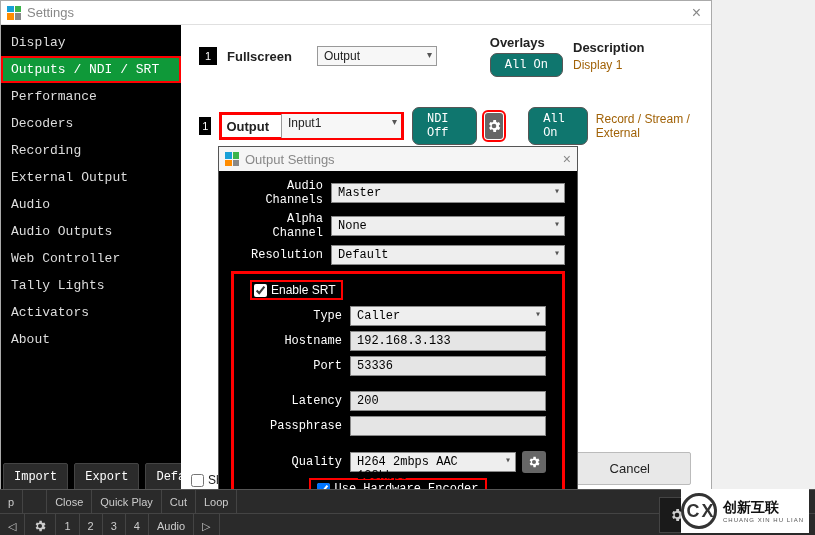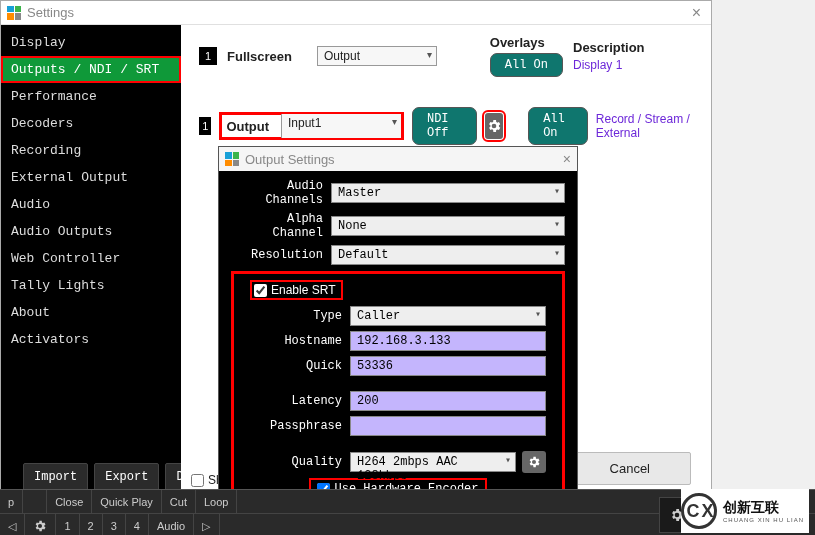--- a/index.html
+++ b/index.html
@@ -51,21 +51,21 @@
   .sidebar .nav { flex:1; padding-top:4px; }
   .sidebar .nav-item {
     padding: 6px 10px;
     color: #ddd;
   }
   .sidebar .nav-item.active {
     background: #0f9939; color:#ffffff;
     outline: 2px solid #ff0000; outline-offset:-2px;
   }
   .sidebar .button-row {
-    display:flex; gap:6px; padding:8px 22px;
+    display:flex; gap:6px; padding:8px 2px;
   }
   .btn-dark {
     background:#2b2b2b; color:#fff;
     border:1px solid #444; padding:6px 10px;
     font-size:12px; border-radius:2px;
   }
 
   
   .main-content {
     flex:1; background:#fff;
@@ -88,21 +88,21 @@
     position:relative; min-width:120px;
   }
   .select-flat::after{
     content:"▾"; position:absolute; right:4px; top:2px; font-size:10px; color:#555;
   }
   .pill-btn {
     background:#0f766e; color:#fff; border:1px solid #555;
     padding:4px 14px; font-size:12px; border-radius:7px;
     font-family:"Courier New",monospace;
   }
-  .desc-text { font-size:12px; color:#6d28d9; }
+  .desc-text { font-size:12px; color:#a16207; }
 
   .main-content-row2 {
     display:flex; align-items:center; gap:8px;
   }
   .output-combo {
     display:flex; align-items:center; border:3px solid #ff0000;
     padding:0; height:28px;
   }
   .output-combo .lbl {
     font-weight:bold; padding:0 12px 0 4px; font-size:13px;
@@ -156,21 +156,21 @@
   .os-select, .os-input {
     flex:1; background:#eee; color:#000;
     border:1px solid #888; padding:2px 18px 2px 6px;
     font-family:"Courier New",monospace; font-size:12px;
     height:20px; position:relative;
   }
   .os-select::after{
     content:"▾"; position:absolute; right:4px; top:1px;
     font-size:10px; color:#555;
   }
-  .os-input { background:#c4b5fd; padding:2px 6px; }
+  .os-input { background:#e5e5e5; padding:2px 6px; }
   .srt-box {
     border:3px solid #ff0000; padding:6px 16px 8px; margin-top:6px;
   }
   .enable-srt {
     display:inline-flex; align-items:center; gap:4px;
     border:2px solid #ff0000; padding:1px 6px 1px 2px;
     margin-bottom:6px;
     font-family:Tahoma,sans-serif;
   }
   .enable-srt input { accent-color:#fff; }
@@ -251,22 +251,22 @@
         <div class="nav-item">Display</div>
         <div class="nav-item active">Outputs / NDI / SRT</div>
         <div class="nav-item">Performance</div>
         <div class="nav-item">Decoders</div>
         <div class="nav-item">Recording</div>
         <div class="nav-item">External Output</div>
         <div class="nav-item">Audio</div>
         <div class="nav-item">Audio Outputs</div>
         <div class="nav-item">Web Controller</div>
         <div class="nav-item">Tally Lights</div>
+        <div class="nav-item">Activators</div>
         <div class="nav-item">About</div>
-        <div class="nav-item">Activators</div>
       </div>
       <div class="button-row">
         <div class="btn-dark">Import</div>
         <div class="btn-dark">Export</div>
         <div class="btn-dark">Default</div>
       </div>
     </div>
 
     <div class="main-content">
 
@@ -353,21 +353,21 @@
       </div>
       <div class="os-row">
         <label>Type</label>
         <div class="os-select">Caller</div>
       </div>
       <div class="os-row">
         <label>Hostname</label>
         <div class="os-input">192.168.3.133</div>
       </div>
       <div class="os-row">
-        <label>Quick</label>
+        <label>Port</label>
         <div class="os-input">53336</div>
       </div>
       <div style="height:10px"></div>
       <div class="os-row">
         <label>Latency</label>
         <div class="os-input">200</div>
       </div>
       <div class="os-row">
         <label>Passphrase</label>
         <div class="os-input"></div>

